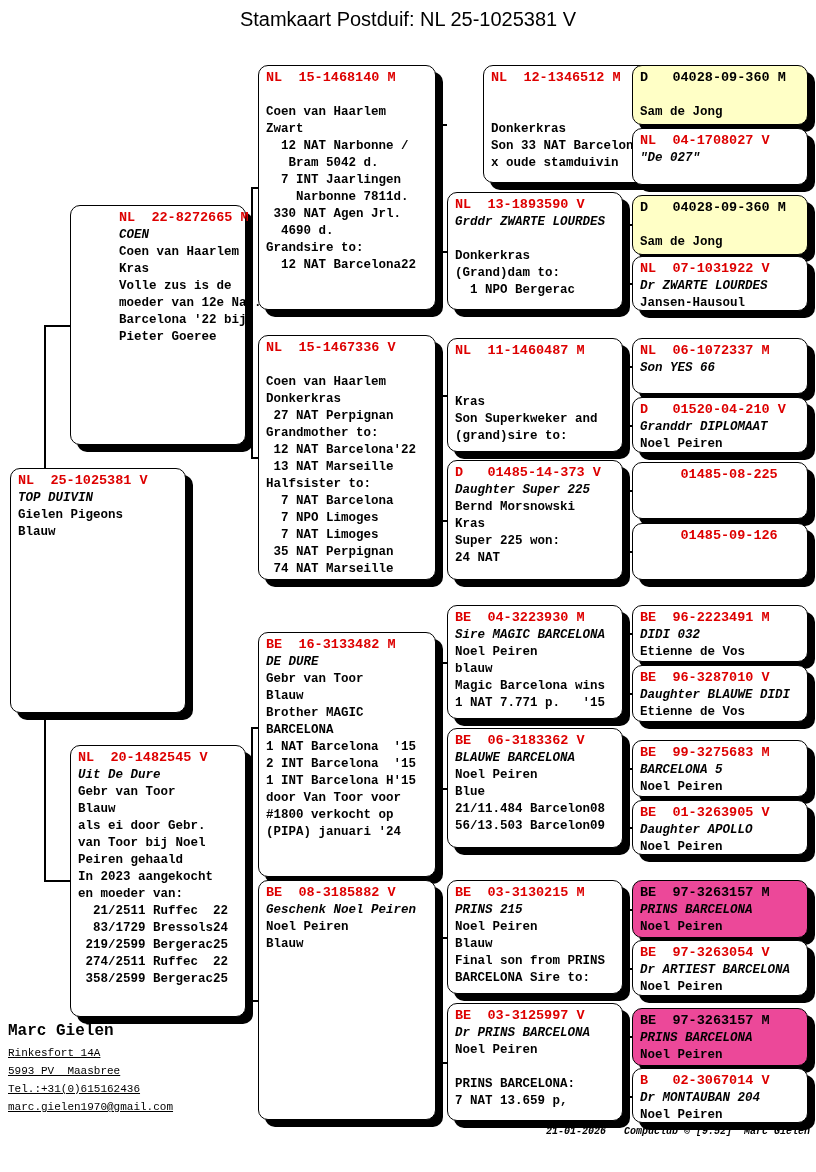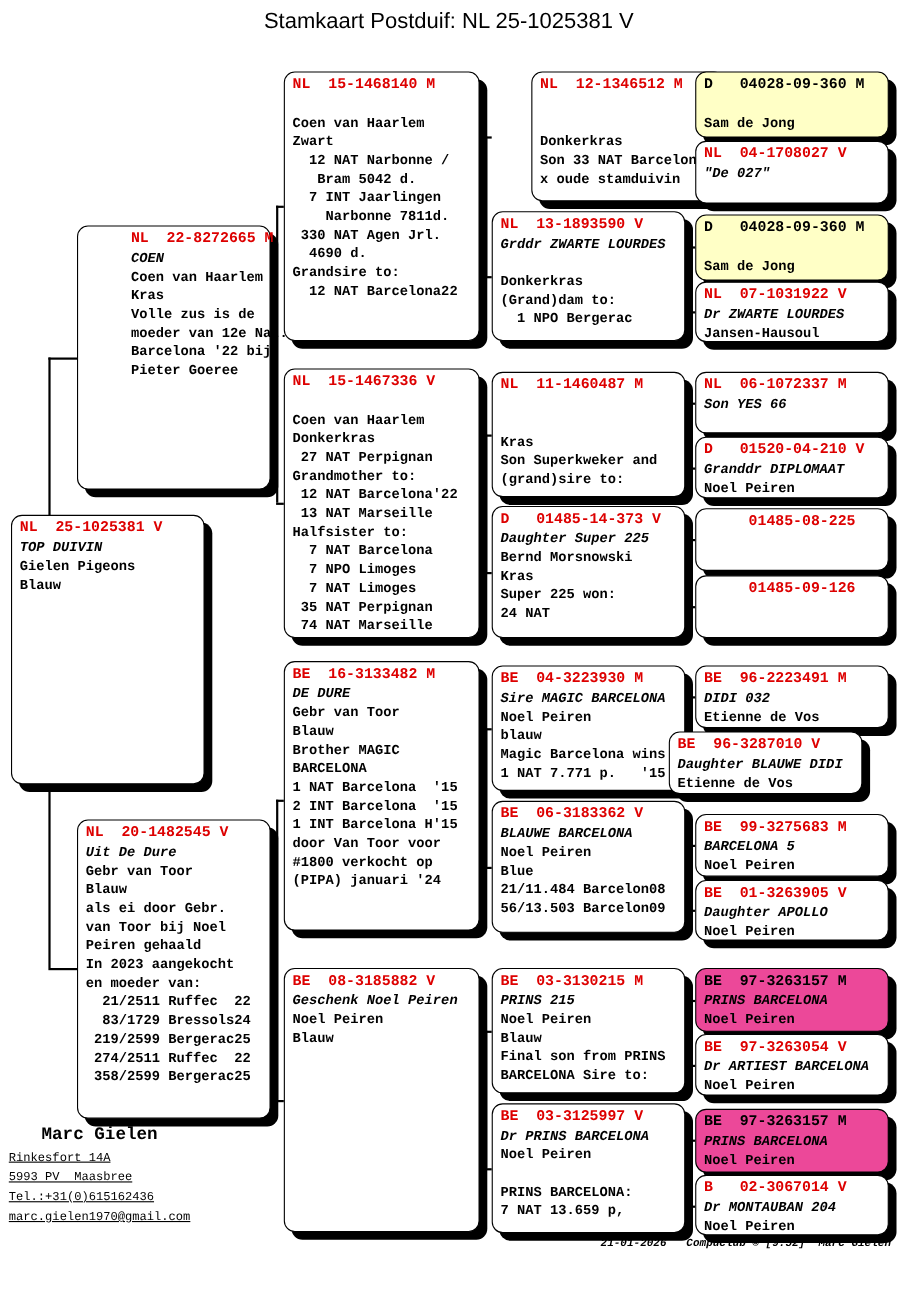--- a/index.html
+++ b/index.html
@@ -14,21 +14,21 @@
         box-sizing:border-box;}
   .pbox.bg-yellow{background:#ffffc6;}
   .pbox.bg-pink{background:#ec4899;}
   .phead{font-size:13.5px;font-weight:bold;color:#dd0000;height:18px;
          line-height:18px;white-space:pre;}
   .phead.dark{color:#000;}
   .pline{font-size:12.5px;font-weight:bold;color:#000;height:17px;
          line-height:17px;white-space:pre;}
   .pline.it{font-style:italic;}
   .owner{position:absolute;left:8px;top:1018px;z-index:2;}
-  .owner-name{font-size:16px;font-weight:bold;line-height:26px;white-space:pre;text-align:center;}
+  .owner-name{font-size:16px;font-weight:bold;line-height:26px;white-space:pre;}
   .owner-line{font-size:11px;line-height:18px;white-space:pre;text-decoration:underline;}
   .print-footer{position:absolute;right:6px;top:1126px;z-index:2;
         font-size:10px;font-weight:bold;font-style:italic;white-space:pre;}
 </style>
 </head>
 <body>
 
 <div class="title">Stamkaart Postduif: NL  25-1025381 V</div>
 
 <div id="stage">
@@ -146,21 +146,21 @@
       <div class="pline">Grandmother to:</div>
       <div class="pline"> 12 NAT Barcelona'22</div>
       <div class="pline"> 13 NAT Marseille</div>
       <div class="pline">Halfsister to:</div>
       <div class="pline">  7 NAT Barcelona</div>
       <div class="pline">  7 NPO Limoges</div>
       <div class="pline">  7 NAT Limoges</div>
       <div class="pline"> 35 NAT Perpignan</div>
       <div class="pline"> 74 NAT Marseille</div>
     </div>
-    <div class="pbox bg-white" style="left: 258px; top: 601px; width: 178px; height: 245px;">
+    <div class="pbox bg-white" style="left: 258px; top: 632px; width: 178px; height: 245px;">
       <div class="phead">BE  16-3133482 M</div>
       <div class="pline it">DE DURE</div>
       <div class="pline">Gebr van Toor</div>
       <div class="pline">Blauw</div>
       <div class="pline">Brother MAGIC</div>
       <div class="pline">BARCELONA</div>
       <div class="pline">1 NAT Barcelona  '15</div>
       <div class="pline">2 INT Barcelona  '15</div>
       <div class="pline">1 INT Barcelona H'15</div>
       <div class="pline">door Van Toor voor</div>
@@ -269,21 +269,21 @@
       <div class="phead">     01485-08-225</div>
     </div>
     <div class="pbox bg-white" style="left: 632px; top: 523px; width: 176px; height: 57px;">
       <div class="phead">     01485-09-126</div>
     </div>
     <div class="pbox bg-white" style="left: 632px; top: 605px; width: 176px; height: 57px;">
       <div class="phead">BE  96-2223491 M</div>
       <div class="pline it">DIDI 032</div>
       <div class="pline">Etienne de Vos</div>
     </div>
-    <div class="pbox bg-white" style="left: 608px; top: 665px; width: 176px; height: 57px;">
+    <div class="pbox bg-white" style="left: 632px; top: 665px; width: 176px; height: 57px;">
       <div class="phead">BE  96-3287010 V</div>
       <div class="pline it">Daughter BLAUWE DIDI</div>
       <div class="pline">Etienne de Vos</div>
     </div>
     <div class="pbox bg-white" style="left: 632px; top: 740px; width: 176px; height: 57px;">
       <div class="phead">BE  99-3275683 M</div>
       <div class="pline it">BARCELONA 5</div>
       <div class="pline">Noel Peiren</div>
     </div>
     <div class="pbox bg-white" style="left: 632px; top: 800px; width: 176px; height: 55px;">

